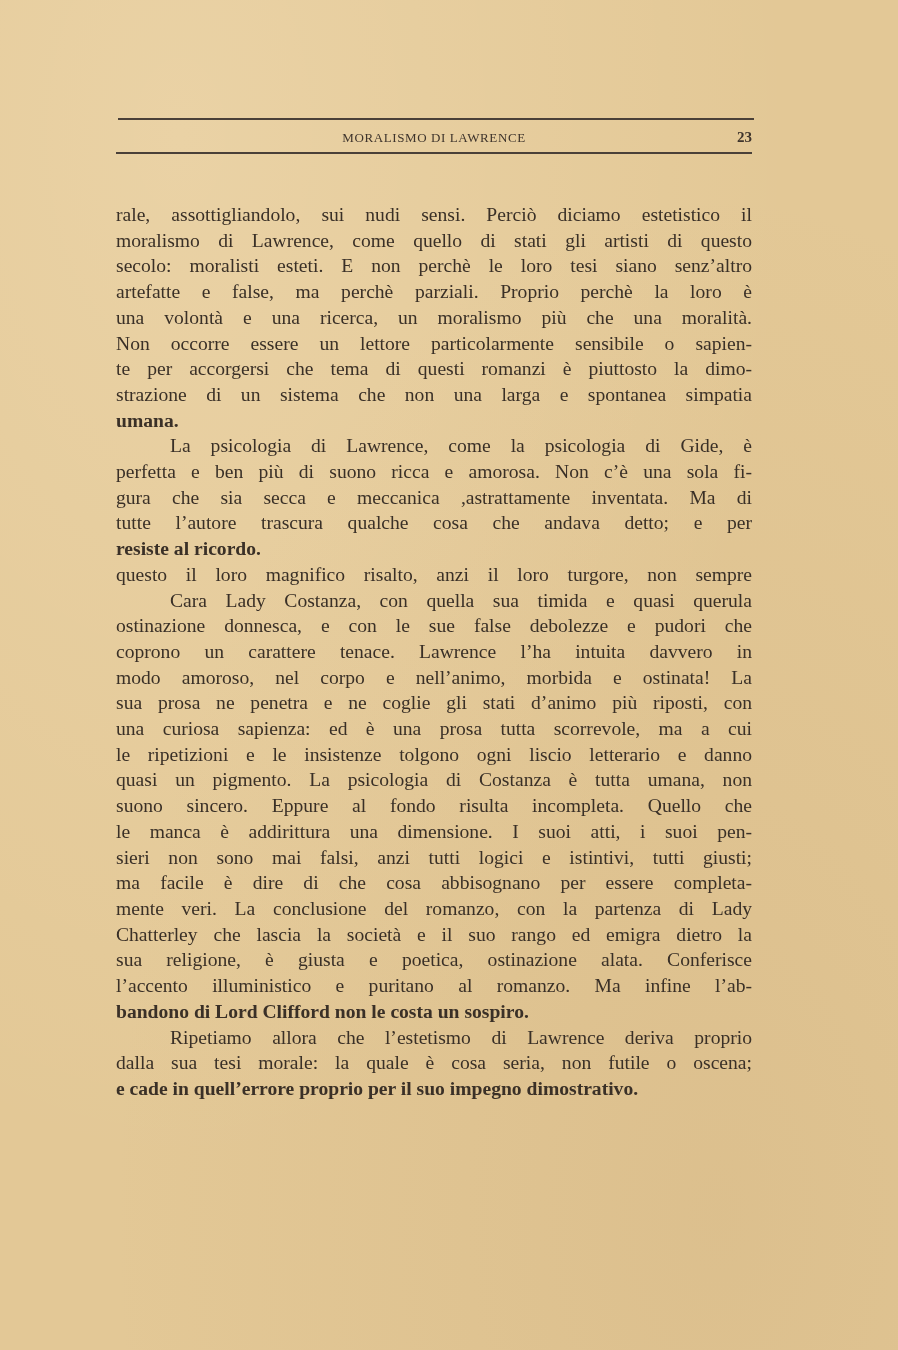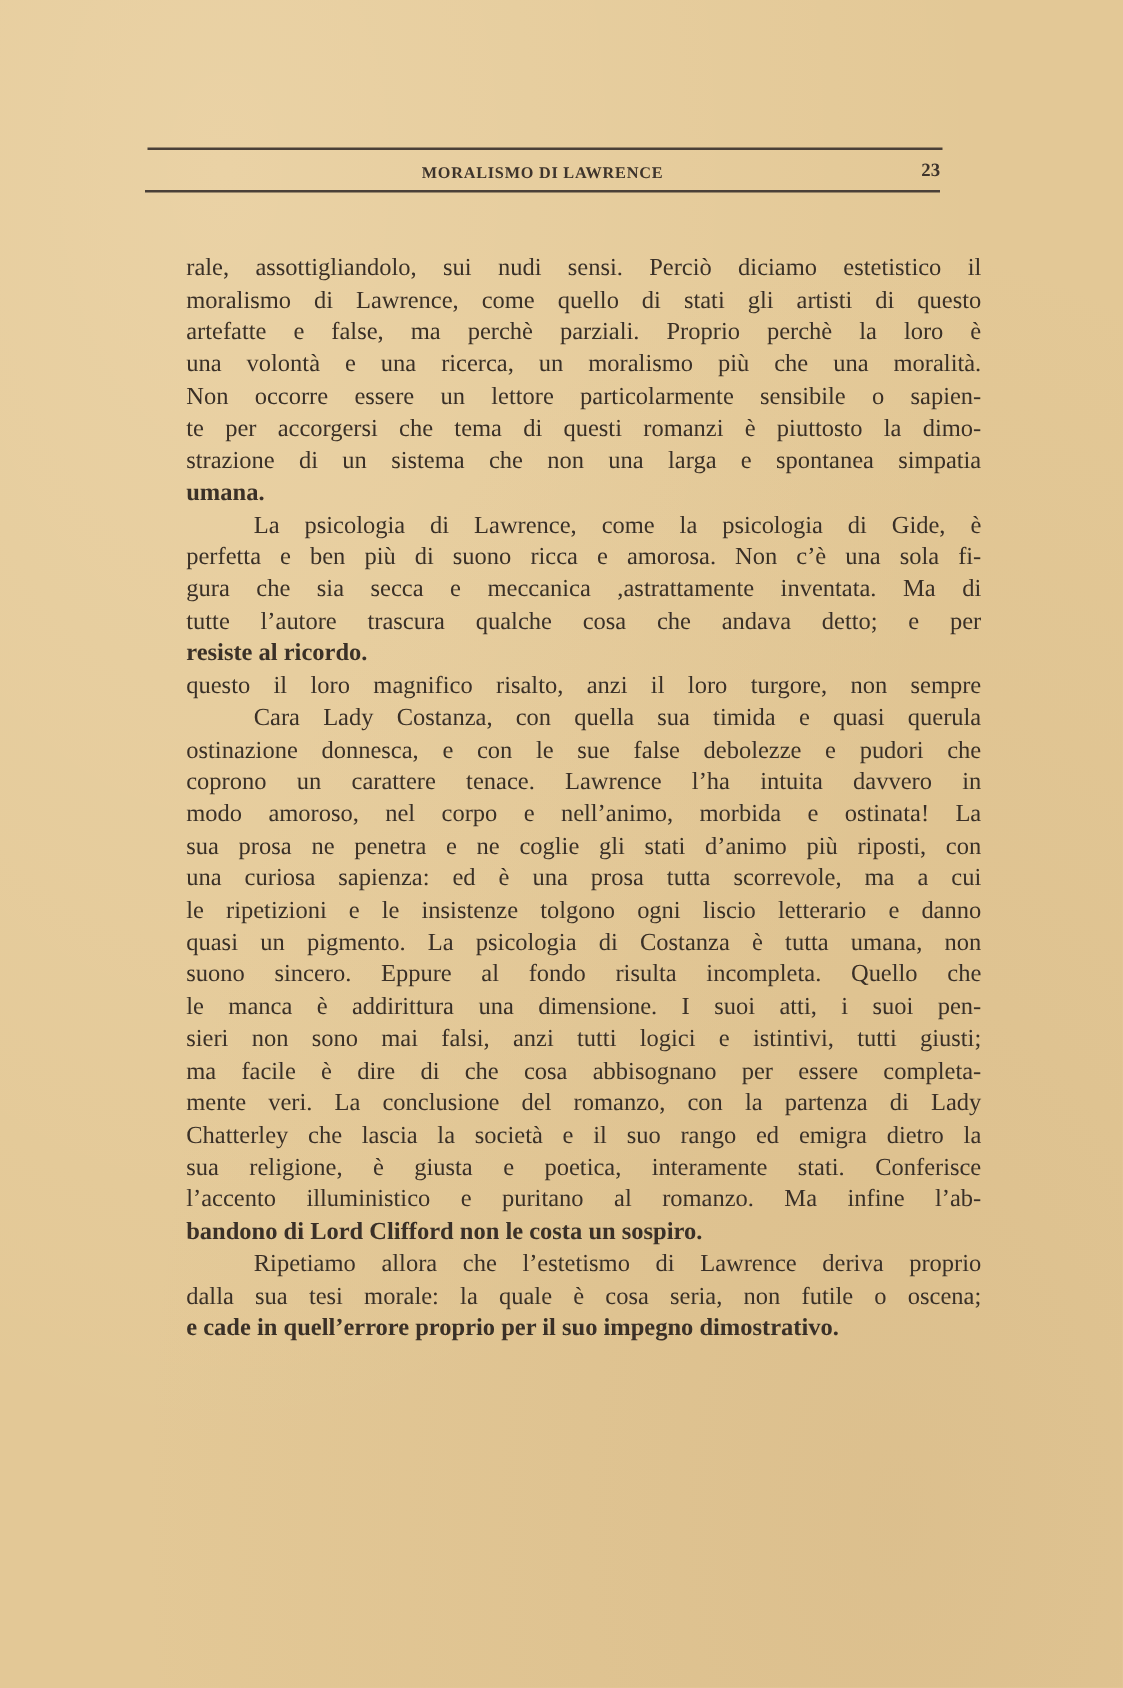--- a/index.html
+++ b/index.html
@@ -36,21 +36,21 @@
     }
     .running-head {
       position: absolute;
       left: 0;
       right: 0;
       top: 10px;
       text-align: center;
       font-family: "Liberation Serif", serif;
       font-size: 13px;
       letter-spacing: 0.6px;
-      font-weight: bold;
+      font-weight: normal;
       color: #3e342c;
     }
     .page-number {
       position: absolute;
       right: 0;
       top: 9px;
       font-family: "Liberation Serif", serif;
       font-size: 15px;
       font-weight: bold;
       color: #3e342c;
@@ -61,21 +61,20 @@
       font-size: 19.6px;
       line-height: 25.7px;
       color: #3a3027;
     }
     .line {
       display: block;
       white-space: nowrap;
       text-align: justify;
       text-align-last: justify;
       width: 636px;
-      margin-left: 33px;
     }
     .line.last {
       text-align-last: left;
       font-weight: bold;
     }
     .line.indent {
       text-indent: 54px;
     }
   </style>
 </head>
@@ -86,20 +85,21 @@
   <div class="header">
     <span class="running-head">MORALISMO DI LAWRENCE</span>
     <span class="page-number">23</span>
   </div>
   <div class="rule"></div>
 
   <div class="body-text" id="body-text">
       <div>
         <span class="line">rale, assottigliandolo, sui nudi sensi. Perciò diciamo estetistico il</span>
         <span class="line">moralismo di Lawrence, come quello di stati gli artisti di questo</span>
+        <span class="line">secolo: moralisti esteti. E non perchè le loro tesi siano senz’altro</span>
         <span class="line">artefatte e false, ma perchè parziali. Proprio perchè la loro è</span>
         <span class="line">una volontà e una ricerca, un moralismo più che una moralità.</span>
         <span class="line">Non occorre essere un lettore particolarmente sensibile o sapien-</span>
         <span class="line">te per accorgersi che tema di questi romanzi è piuttosto la dimo-</span>
         <span class="line">strazione di un sistema che non una larga e spontanea simpatia</span>
         <span class="line last">umana.</span>
       </div>
       <div>
         <span class="line indent">La psicologia di Lawrence, come la psicologia di Gide, è</span>
         <span class="line">perfetta e ben più di suono ricca e amorosa. Non c’è una sola fi-</span>
@@ -116,21 +116,21 @@
         <span class="line">sua prosa ne penetra e ne coglie gli stati d’animo più riposti, con</span>
         <span class="line">una curiosa sapienza: ed è una prosa tutta scorrevole, ma a cui</span>
         <span class="line">le ripetizioni e le insistenze tolgono ogni liscio letterario e danno</span>
         <span class="line">quasi un pigmento. La psicologia di Costanza è tutta umana, non</span>
         <span class="line">suono sincero. Eppure al fondo risulta incompleta. Quello che</span>
         <span class="line">le manca è addirittura una dimensione. I suoi atti, i suoi pen-</span>
         <span class="line">sieri non sono mai falsi, anzi tutti logici e istintivi, tutti giusti;</span>
         <span class="line">ma facile è dire di che cosa abbisognano per essere completa-</span>
         <span class="line">mente veri. La conclusione del romanzo, con la partenza di Lady</span>
         <span class="line">Chatterley che lascia la società e il suo rango ed emigra dietro la</span>
-        <span class="line">sua religione, è giusta e poetica, interamente stati. Conferisce</span>
+        <span class="line">sua religione, è giusta e poetica, ostinazione alata. Conferisce</span>
         <span class="line">l’accento illuministico e puritano al romanzo. Ma infine l’ab-</span>
         <span class="line last">bandono di Lord Clifford non le costa un sospiro.</span>
       </div>
       <div>
         <span class="line indent">Ripetiamo allora che l’estetismo di Lawrence deriva proprio</span>
         <span class="line">dalla sua tesi morale: la quale è cosa seria, non futile o oscena;</span>
         <span class="line last">e cade in quell’errore proprio per il suo impegno dimostrativo.</span>
       </div>
     </div>
 </div>

